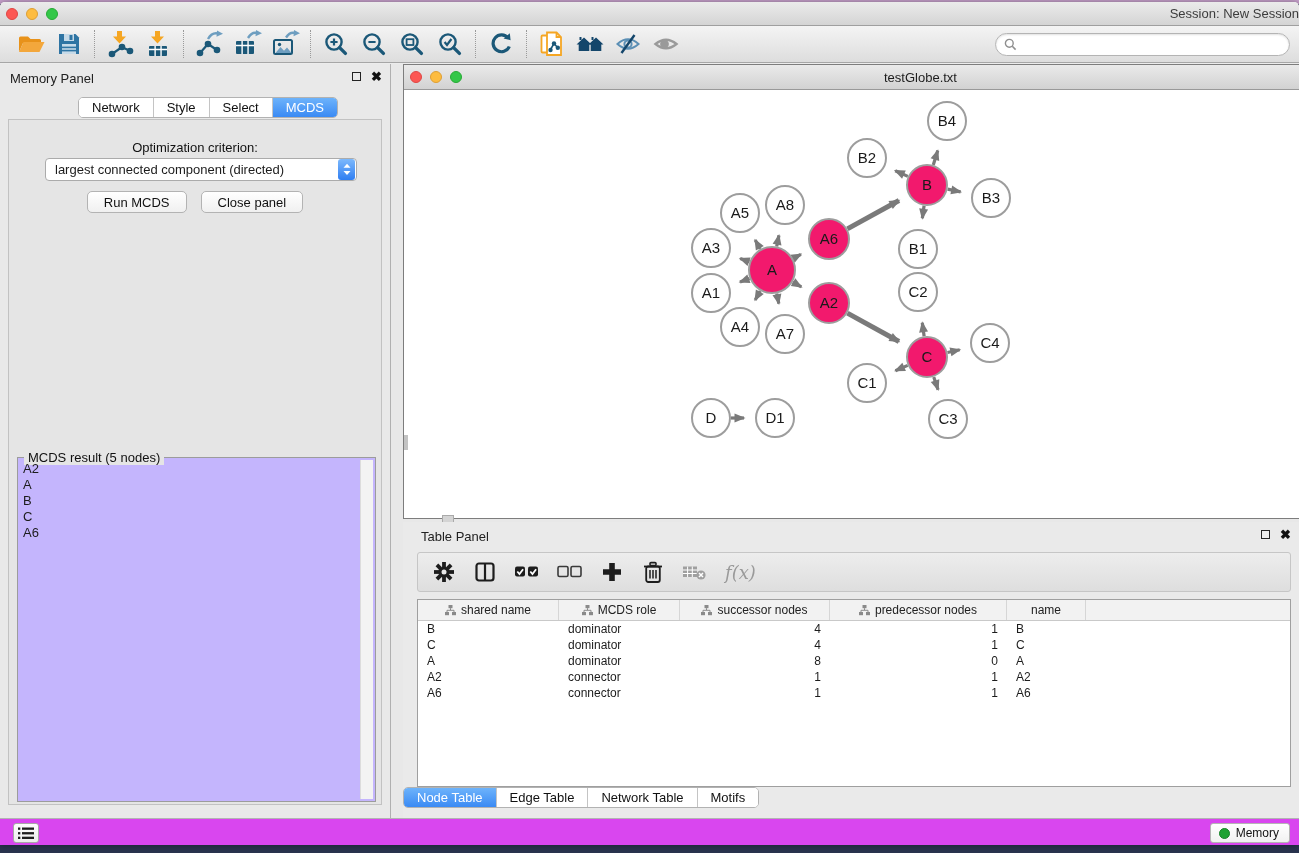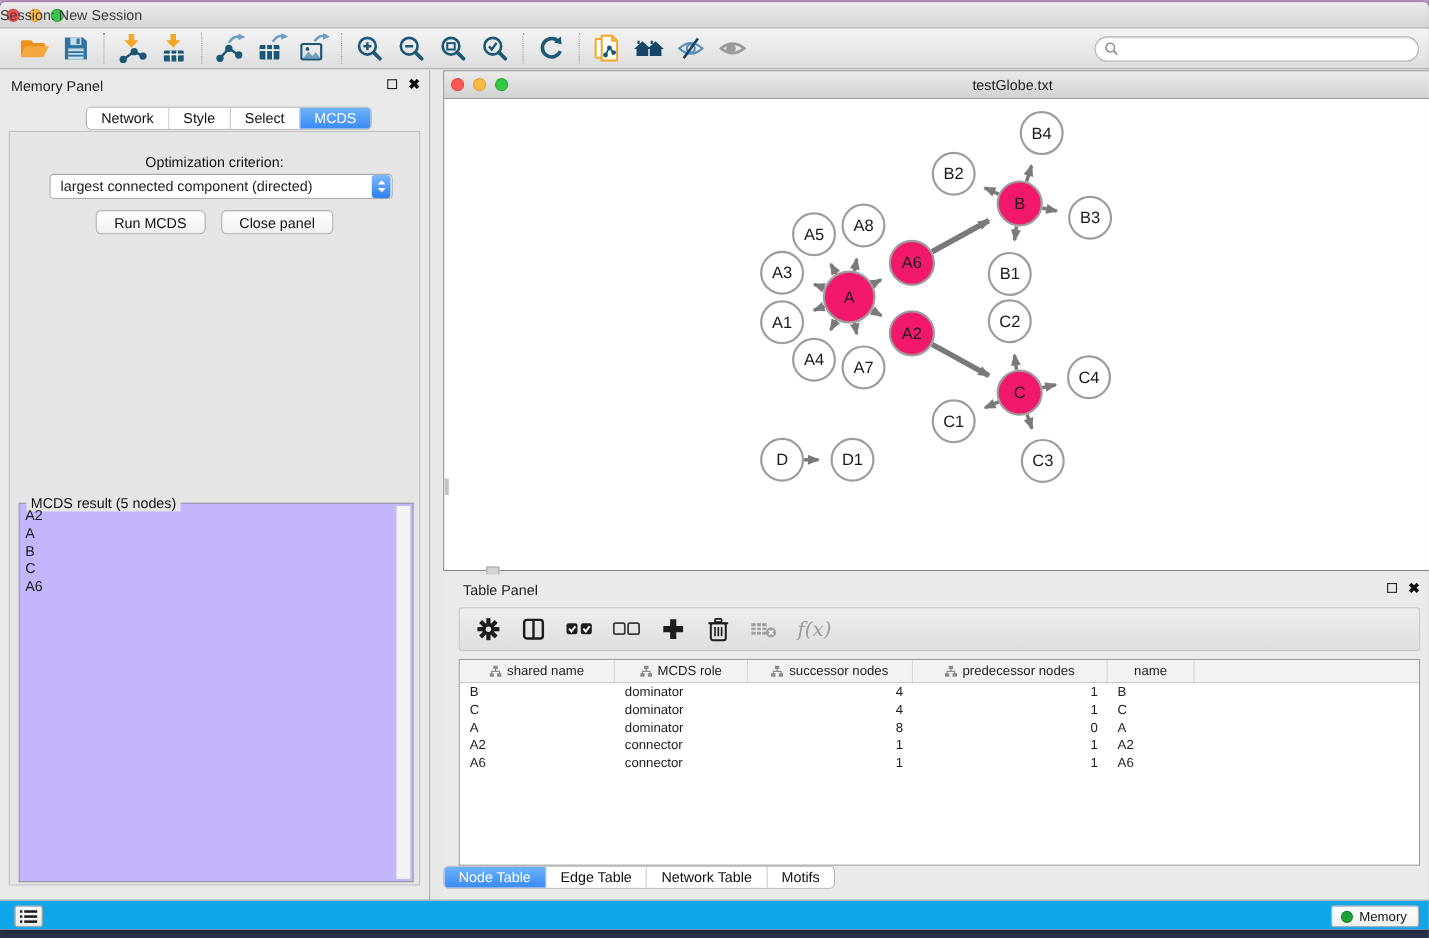--- a/index.html
+++ b/index.html
@@ -8,21 +8,21 @@
          font-family:"Liberation Sans", sans-serif; color:#1c1c1c; }
   .desktop-top { position:absolute; top:0; left:0; right:0; height:4px; background:#c9a3ce; }
 
   .app-window { position:absolute; top:2px; left:0; width:1299px; height:843px;
                 background:#ececec; border-radius:5px 5px 0 0; overflow:hidden;
                 box-shadow:0 0 6px rgba(0,0,0,.4); }
 
   
   .titlebar { position:relative; height:24px; background:linear-gradient(#ebebeb,#d4d4d4);
               border-bottom:1px solid #9f9f9f; }
-  .titlebar .title { position:absolute; left:0; right:0; top:4px; text-align:left;
+  .titlebar .title { position:absolute; left:0; right:0; top:4px; text-align:right;
                      font-size:13px; color:#3c3c3c; }
   .lights { position:absolute; left:6px; top:6px; display:flex; gap:8px; }
   .light { width:12px; height:12px; border-radius:50%; }
   .light.red    { background:#fc5753; border:1px solid #df4744; }
   .light.yellow { background:#fdbc40; border:1px solid #de9f34; }
   .light.green  { background:#33c748; border:1px solid #27aa35; }
 
   
   .toolbar { position:relative; height:37px; background:linear-gradient(#f4f4f4,#dddddd);
              border-bottom:1px solid #a6a6a6; display:flex; align-items:center; padding-left:12px; }
@@ -108,21 +108,21 @@
   .dt-header { display:flex; height:21px; background:#f2f2f2; border-bottom:1px solid #c9c9c9; }
   .dt-hcell { display:flex; align-items:center; justify-content:center; gap:5px;
               border-right:1px solid #d6d6d6; color:#222; cursor:pointer; }
   .dt-row { display:flex; height:16px; align-items:center; cursor:pointer; }
   .dt-cell { padding:0 9px; white-space:nowrap; }
   .dt-cell.num { text-align:right; }
 
   .tp-tabs-wrap { position:absolute; left:0; right:0; bottom:10px; display:flex; justify-content:flex-start; }
 
   
-  .statusbar { position:absolute; left:0; right:0; bottom:0; height:27px; background:#0ea5e9;
+  .statusbar { position:absolute; left:0; right:0; bottom:0; height:27px; background:#d946ef;
                border-top:1px solid #b3b3b3; }
   .list-btn { position:absolute; left:13px; top:4px; width:26px; height:20px; border:1px solid #a8a8a8;
               background:linear-gradient(#fdfdfd,#ededed); border-radius:3px;
               display:flex; align-items:center; justify-content:center; cursor:pointer; }
   .memory-btn { position:absolute; right:9px; top:4px; height:20px; padding:0 10px 0 8px;
                 background:linear-gradient(#ffffff,#f1f1f1); border:1px solid #b5b5b5; border-radius:3px;
                 display:flex; align-items:center; gap:6px; font-size:12px; color:#111; cursor:pointer; }
   .mem-dot { width:11px; height:11px; border-radius:50%; background:#1ea233; border:1px solid #158225; }
 
   svg text { font-family:"Liberation Sans", sans-serif; }

